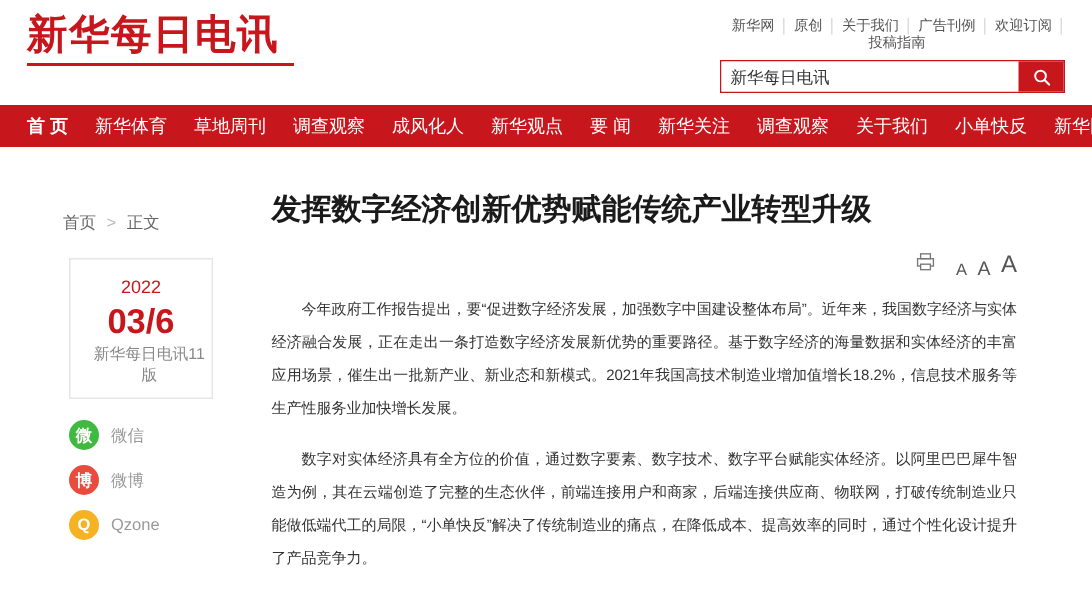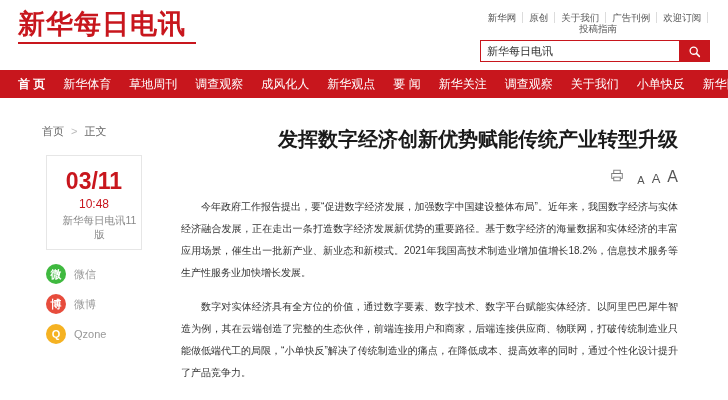--- a/index.html
+++ b/index.html
@@ -93,21 +93,21 @@
     font-family: "Liberation Sans", sans-serif;
   }
   .nav a.first { font-weight: bold; padding-left: 4px; }
 
   
   .content { display: flex; padding-top: 4px; }
 
   
   .rail { width: 175px; padding-left: 42px; padding-top: 22px; }
   .crumb {
-    font-size: 11px; color: #666; margin-bottom: 16px;
+    font-size: 11px; color: #666; margin-bottom: 16px; margin-top: 17px;
   }
   .crumb a { color: #666; text-decoration: none; }
   .crumb .sep { color: #bbb; padding: 0 4px; }
 
   .datebox {
     width: 96px;
     border: 1px solid #e6e6e6;
     text-align: center;
     padding: 10px 0 8px 0;
     color: #c8161d;
@@ -136,21 +136,21 @@
   .ic-weibo  { background: #e74c3c; }
   .ic-qzone  { background: #f5b222; }
 
   
   .article { flex: 1; padding: 10px 50px 0 6px; }
   .art-title {
     font-family: "DejaVu Serif", serif;
     font-size: 20px;
     font-weight: bold;
     color: #1a1a1a;
-    text-align: right;
+    text-align: left;
     line-height: 30px;
     margin: 12px 0 0 0;
   }
   .art-tools {
     display: flex; justify-content: flex-end; align-items: flex-end;
     gap: 7px; margin: 14px 0 10px 0; color: #555;
   }
   .art-tools .t-a1 { font-size: 11px; }
   .art-tools .t-a2 { font-size: 13px; }
   .art-tools .t-a3 { font-size: 16px; }
@@ -217,22 +217,22 @@
   <div class="content">
 
     <div class="rail">
       <div class="crumb">
         <a>首页</a>
         <span class="sep">&gt;</span>
         <span>正文</span>
       </div>
 
       <div class="datebox">
-        <div class="md">03/11</div>
-        <div class="time">10:48</div>
+        <div class="year">2022</div>
+        <div class="md">03/6</div>
         <div class="src-name">新华每日电讯11版</div>
       </div>
 
       <div class="share">
         <div class="share-item">
           <span class="share-icon ic-wechat">微</span>
           <span>微信</span>
         </div>
         <div class="share-item">
           <span class="share-icon ic-weibo">博</span>

